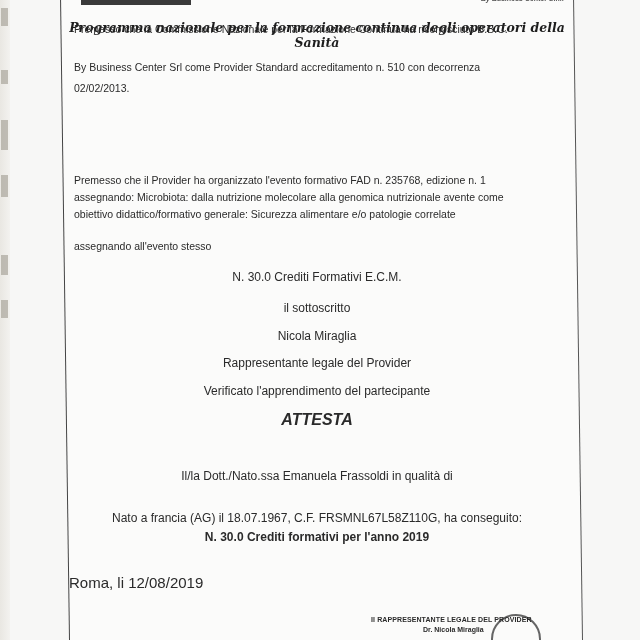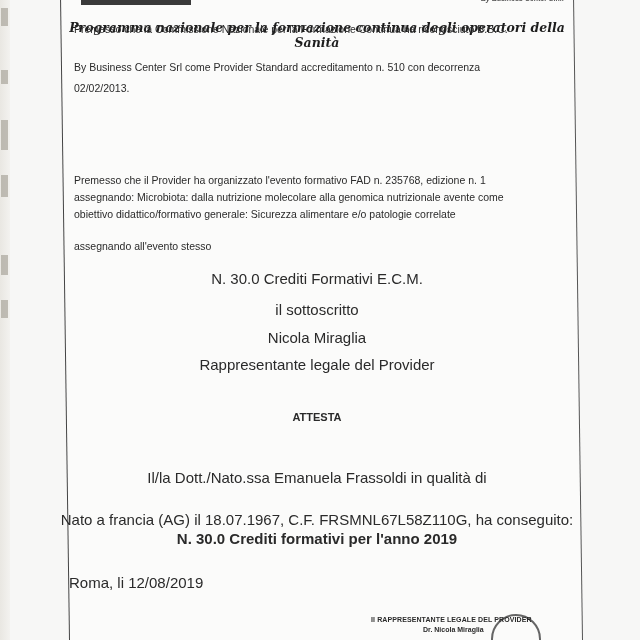--- a/index.html
+++ b/index.html
@@ -21,23 +21,23 @@
   }
   .content { position:absolute; inset:0; transform:skewX(-0.8deg); transform-origin:top left; }
   .logo-left { position:absolute; left:20px; top:0; width:110px; height:9px; background:#3a3a3a; }
   .logo-mid { position:absolute; left:146px; top:2px; width:145px; height:2px; border-top:2px dotted #777; }
   .logo-right { position:absolute; left:420px; top:-1px; font-size:7px; color:#555; font-weight:bold; font-style:italic; }
   .heading {
     position:absolute; left:0; right:0; top:24px; text-align:center;
     font-family:"DejaVu Serif", serif; font-style:italic; font-weight:bold; font-size:12.5px; color:#1d1d1d;
   }
   .p { position:absolute; left:13px; font-size:10.5px; line-height:20px; white-space:nowrap; }
-  .c { position:absolute; left:-40px; right:-40px; text-align:center; font-size:15px; white-space:nowrap; }
+  .c { position:absolute; left:-40px; right:-40px; text-align:center; font-size:12px; white-space:nowrap; }
   .bold { font-weight:bold; }
-  .big { font-size:11px; font-weight:bold; }
+  .big { font-size:16px; font-weight:bold;font-style:italic; }
   .date { position:absolute; left:8px; top:578px; font-size:15px; }
   .sig-title { position:absolute; left:310px; top:620px; font-size:7px; font-weight:bold; letter-spacing:.1px; }
   .sig-name { position:absolute; left:362px; top:630px; font-size:7px; font-weight:bold; }
   .stamp { position:absolute; left:430px; top:618px; width:46px; height:46px; border:2px solid #333; border-radius:50%; opacity:.75; }
 </style>
 </head>
 <body>
 
 <div class="left-strip">
   <span style="top:8px;height:18px"></span>
@@ -62,20 +62,21 @@
 
     <div class="p" style="top:174px">Premesso che il Provider ha organizzato l'evento formativo FAD n. 235768, edizione n. 1</div>
     <div class="p" style="top:191px">assegnando: Microbiota: dalla nutrizione molecolare alla genomica nutrizionale avente come</div>
     <div class="p" style="top:208px">obiettivo didattico/formativo generale: Sicurezza alimentare e/o patologie correlate</div>
     <div class="p" style="top:240px">assegnando all'evento stesso</div>
 
     <div class="c" style="top:274px">N. 30.0 Crediti Formativi E.C.M.</div>
     <div class="c" style="top:305px">il sottoscritto</div>
     <div class="c" style="top:360px">Rappresentante legale del Provider</div>
     <div class="c" style="top:333px">Nicola Miraglia</div>
+    <div class="c" style="top:388px">Verificato l'apprendimento del partecipante</div>
     <div class="c big" style="top:415px">ATTESTA</div>
     <div class="c" style="top:473px">Il/la Dott./Nato.ssa Emanuela Frassoldi in qualità di</div>
     <div class="c" style="top:515px">Nato a francia (AG) il 18.07.1967, C.F. FRSMNL67L58Z110G, ha conseguito:</div>
     <div class="c bold" style="top:534px">N. 30.0 Crediti formativi per l'anno 2019</div>
 
     <div class="date">Roma, li 12/08/2019</div>
     <div class="stamp"></div>
     <div class="sig-title">Il RAPPRESENTANTE LEGALE DEL PROVIDER</div>
     <div class="sig-name">Dr. Nicola Miraglia</div>
   </div>

